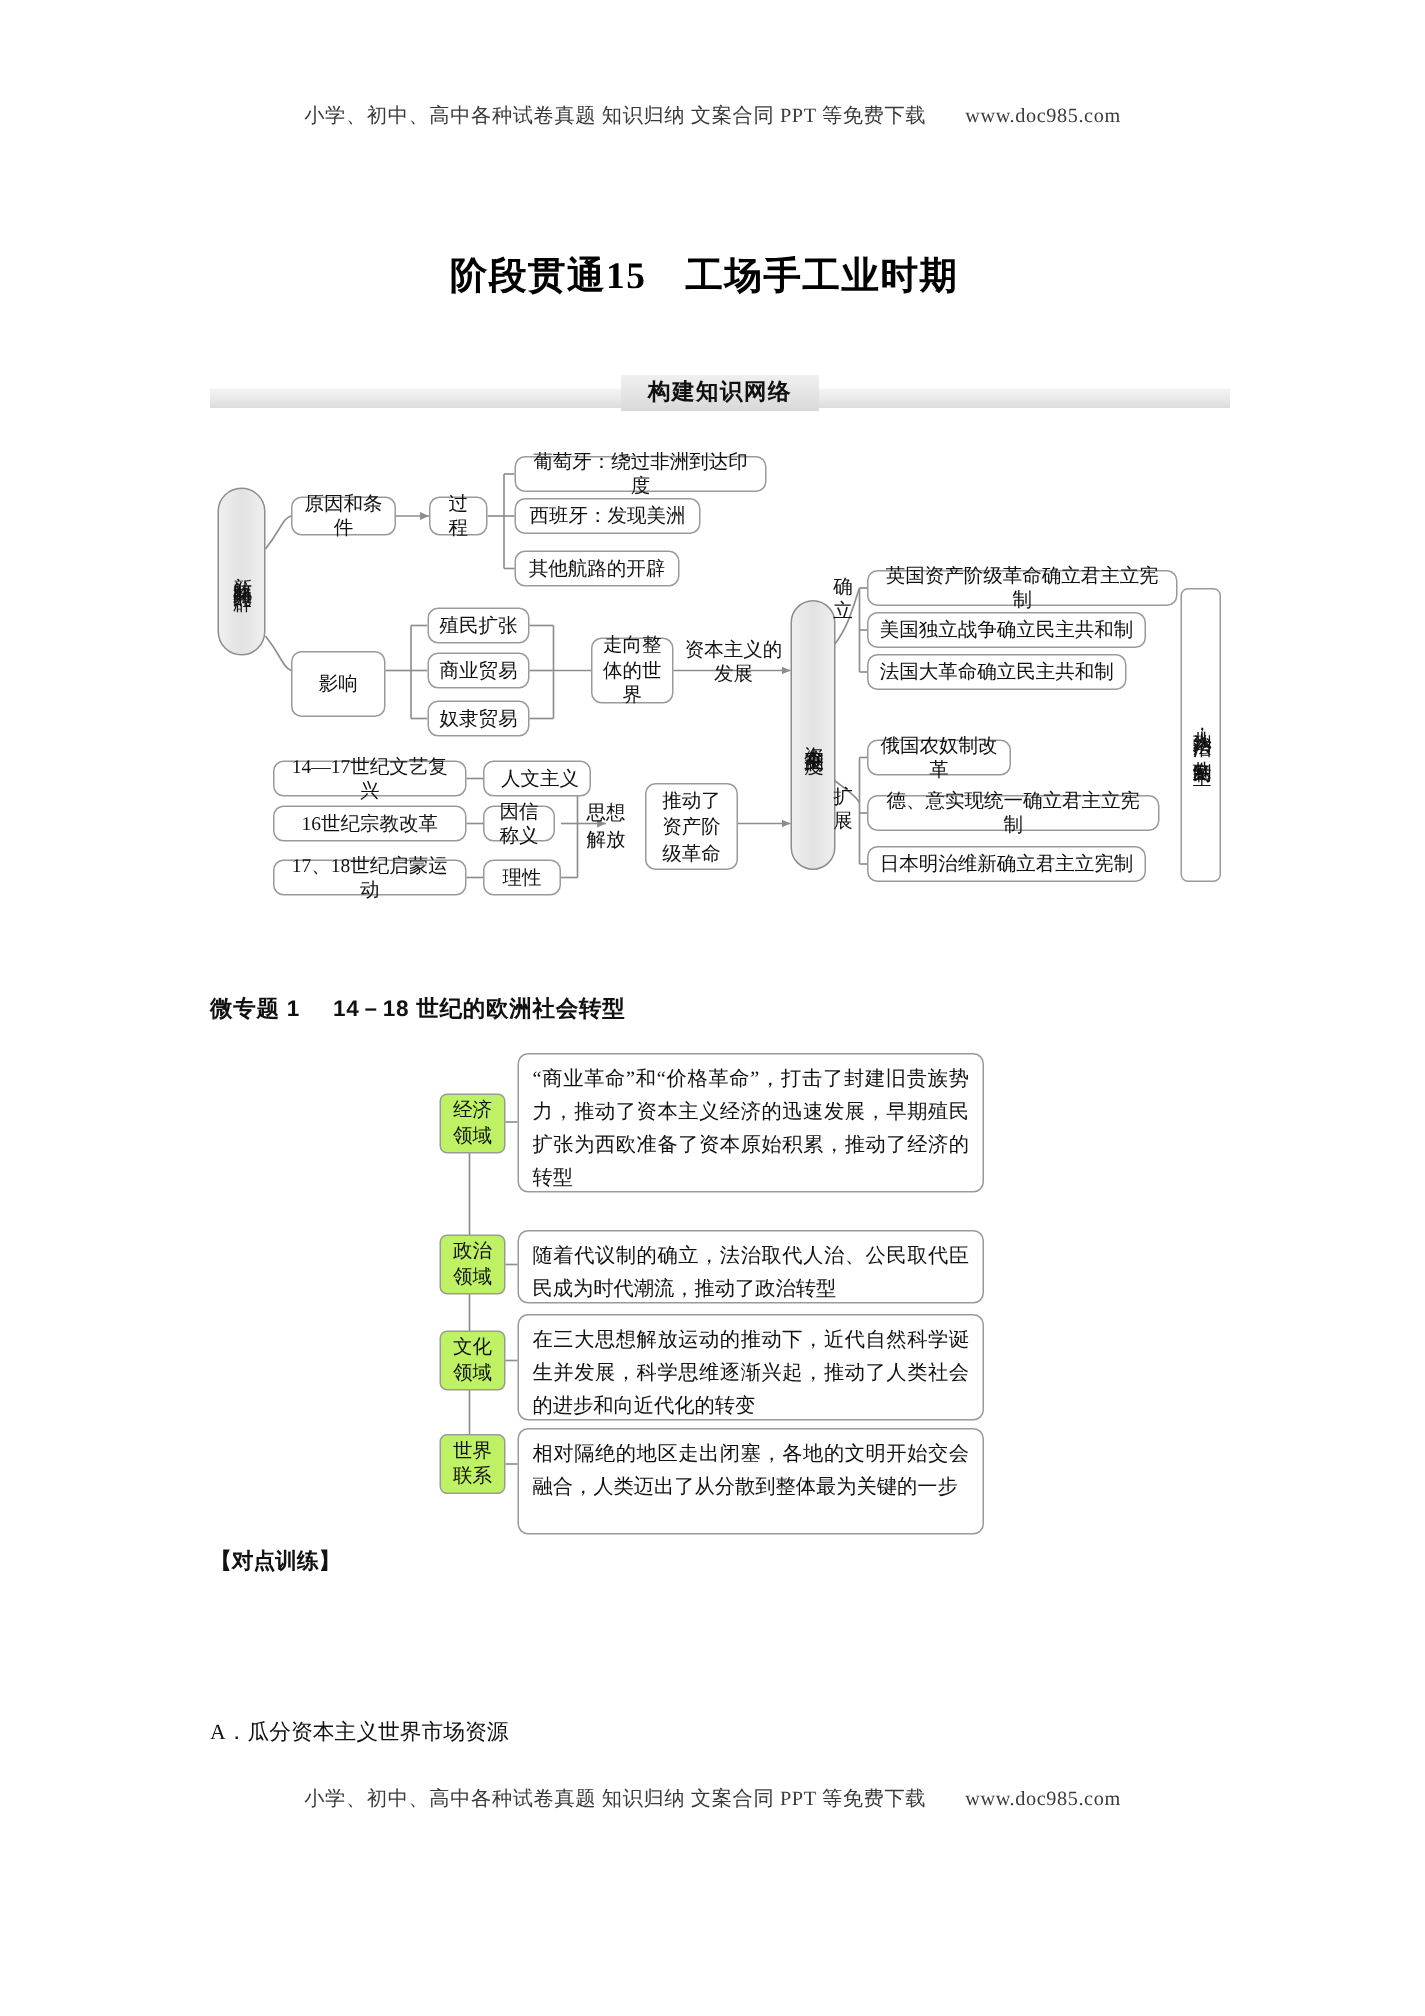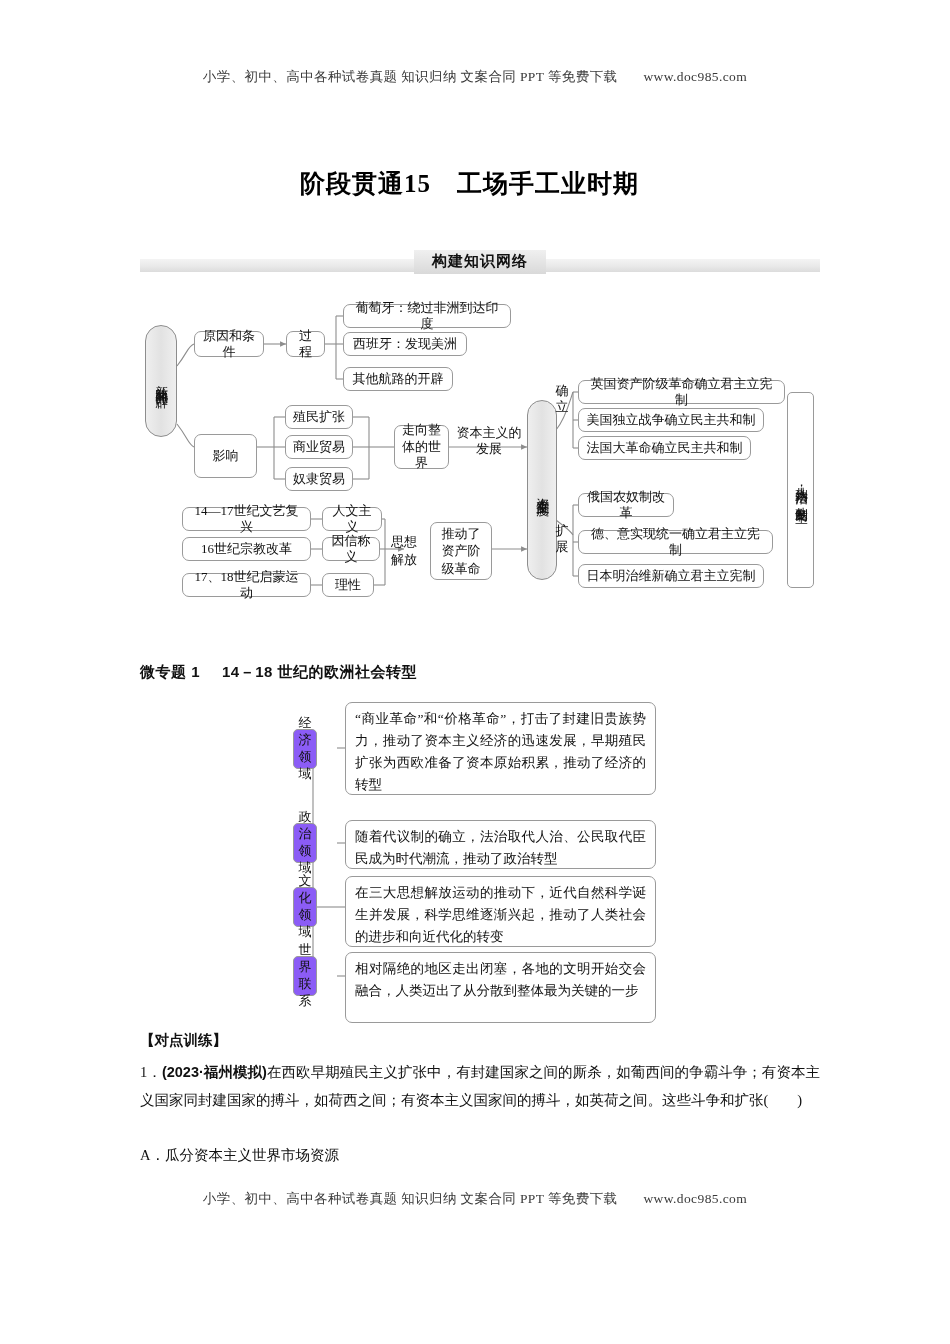--- a/index.html
+++ b/index.html
@@ -71,22 +71,22 @@
   
   .microhead{
     position:absolute;left:140px;top:663px;
     font-family:"Liberation Sans","DejaVu Sans",sans-serif;
     font-weight:bold;font-size:15px;color:#111;letter-spacing:.5px;
   }
   .microhead .t{margin-left:22px;}
 
   
   .lbl{
-    position:absolute;box-sizing:border-box;width:24px;
-    border:1px solid #9a9a9a;border-radius:5px;background:#8b5cf6;
+    position:absolute;box-sizing:border-box;width:44px;
+    border:1px solid #9a9a9a;border-radius:5px;background:#bef264;
     font-size:13px;line-height:1.3;text-align:center;color:#111;
     display:flex;flex-direction:column;align-items:center;justify-content:center;
     padding:3px 0;
   }
   .para{
     position:absolute;box-sizing:border-box;
     border:1px solid #9a9a9a;border-radius:7px;background:#fff;
     font-size:13.5px;line-height:1.62;color:#111;
     padding:5px 9px;text-align:justify;
   }
@@ -227,24 +227,24 @@
   <div class="node" style="left:182px;top:507px;width:129px;height:24px;">
     <span>14—17世纪文艺复兴</span>
   </div>
   <div class="node" style="left:182px;top:537px;width:129px;height:24px;">
     <span>16世纪宗教改革</span>
   </div>
   <div class="node" style="left:182px;top:573px;width:129px;height:24px;">
     <span>17、18世纪启蒙运动</span>
   </div>
 
-  <div class="node" style="left:322px;top:507px;width:60px;height:24px;">
+  <div class="node" style="left:322px;top:507px;width:72px;height:24px;justify-content:flex-end;">
     <span>人文主义</span>
   </div>
-  <div class="node" style="left:322px;top:537px;width:58px;height:24px;">
+  <div class="node" style="left:322px;top:537px;width:48px;height:24px;">
     <span>因信称义</span>
   </div>
   <div class="node" style="left:322px;top:573px;width:52px;height:24px;">
     <span>理性</span>
   </div>
 
   <div class="cap" style="left:387px;top:533px;width:34px;line-height:1.35;">思想解放</div>
 
   <div class="node" style="left:430px;top:522px;width:62px;height:58px;line-height:1.35;">
     <span>推动了资产阶级革命</span>
@@ -317,22 +317,19 @@
   </div>
   <div class="para" style="left:345px;top:876px;width:311px;height:71px;">在三大思想解放运动的推动下，近代自然科学诞生并发展，科学思维逐渐兴起，推动了人类社会的进步和向近代化的转变</div>
 
   <div class="lbl" style="left:293px;top:956px;height:40px;">
     <span>世界</span>
     <span>联系</span>
   </div>
   <div class="para" style="left:345px;top:952px;width:311px;height:71px;">相对隔绝的地区走出闭塞，各地的文明开始交会融合，人类迈出了从分散到整体最为关键的一步</div>
 
   <div class="exhead">【对点训练】</div>
-  <div class="qbody">
-    <span>1．</span><span class="src">(2023·福州模拟)</span><span>在西欧早期殖民主义扩张中，有封建国家之间的厮杀，如葡西间的争霸斗争；有资本主义国家同封建国家的搏斗，如荷西之间；有资本主义国家间的搏斗，如英荷之间。这些斗争和扩张(　　)</span>
-  </div>
   <div class="opt">A．瓜分资本主义世界市场资源</div>
 
   <div class="runfoot">
     <span>小学、初中、高中各种试卷真题  知识归纳  文案合同  PPT 等免费下载</span><span class="url">www.doc985.com</span>
   </div>
 
 </div>
 
 </body></html>

